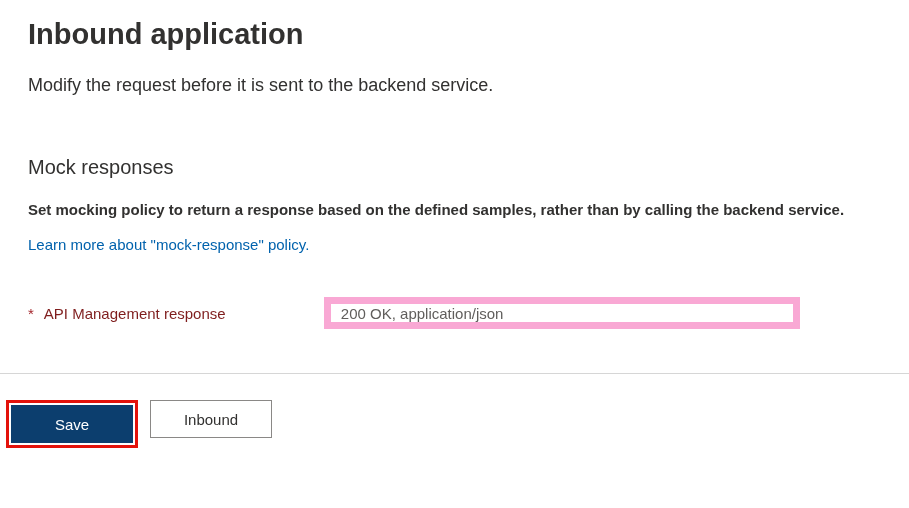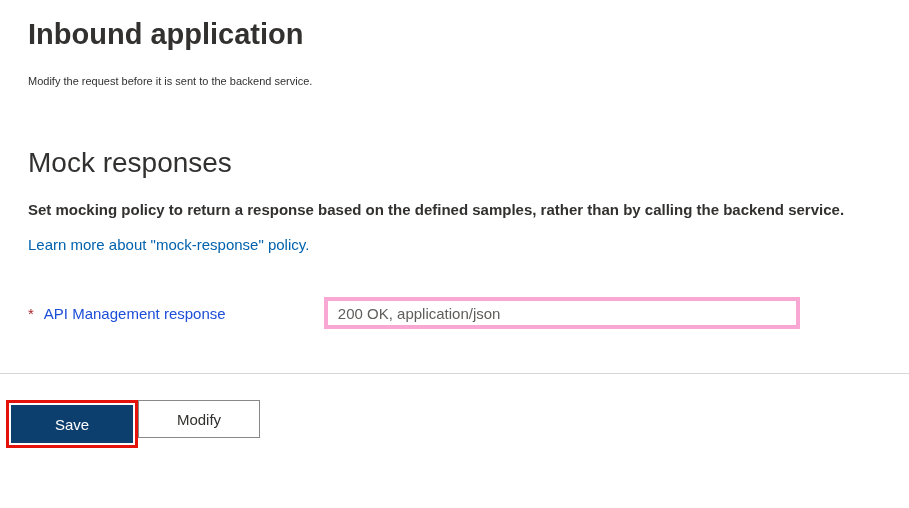--- a/index.html
+++ b/index.html
@@ -16,26 +16,26 @@
       color: #323130;
       position: relative;
     }
     .page-title {
       font-size: 29px;
       font-weight: 600;
       color: #323130;
       margin-bottom: 24px;
     }
     .page-subtitle {
-      font-size: 11px;
+      font-size: 18px;
       color: #323130;
       margin-bottom: 60px;
     }
     .section-heading {
-      font-size: 28px;
+      font-size: 20px;
       font-weight: 400;
       color: #323130;
       margin-bottom: 22px;
     }
     .section-description {
       font-size: 15px;
       color: #323130;
       margin-bottom: 18px;
       font-weight: bold;
     }
@@ -52,42 +52,42 @@
       align-items: center;
       margin-bottom: 44px;
     }
     .required-star {
       color: #a4262c;
       font-size: 15px;
       margin-right: 10px;
     }
     .field-label {
       font-size: 15px;
-      color: #1d4ed8;
+      color: #7f1d1d;
       width: 280px;
     }
     .text-input {
       width: 476px;
       height: 32px;
       padding: 4px 10px;
       font-size: 15px;
       font-family: inherit;
       color: #605e5c;
-      border: 4px solid #f9a8d4;
+      border: 7px solid #f9a8d4;
       background: #ffffff;
       outline: none;
     }
     .divider {
       border: none;
       border-top: 1px solid #d6d6d6;
       margin: 0 -28px 26px -28px;
     }
     .button-row {
       display: flex;
-      gap: 0;
+      gap: 12px;
       padding-left: 0;
     }
     .save-wrap {
       border: 3px solid #e3120b;
       padding: 2px;
       display: inline-block;
       margin-left: -22px;
     }
     .btn {
       font-family: inherit;
@@ -126,17 +126,17 @@
   <span class="field-label">API Management response</span>
   <input type="text" class="text-input" value="200 OK, application/json" style="">
 </div>
 
 <hr class="divider">
 
 <div class="button-row">
   <span class="save-wrap">
     <button class="btn btn-primary">Save</button>
   </span>
-  <button class="btn">Modify</button>
+  <button class="btn">Inbound</button>
 </div>
 
 
 
 
 </body></html>

